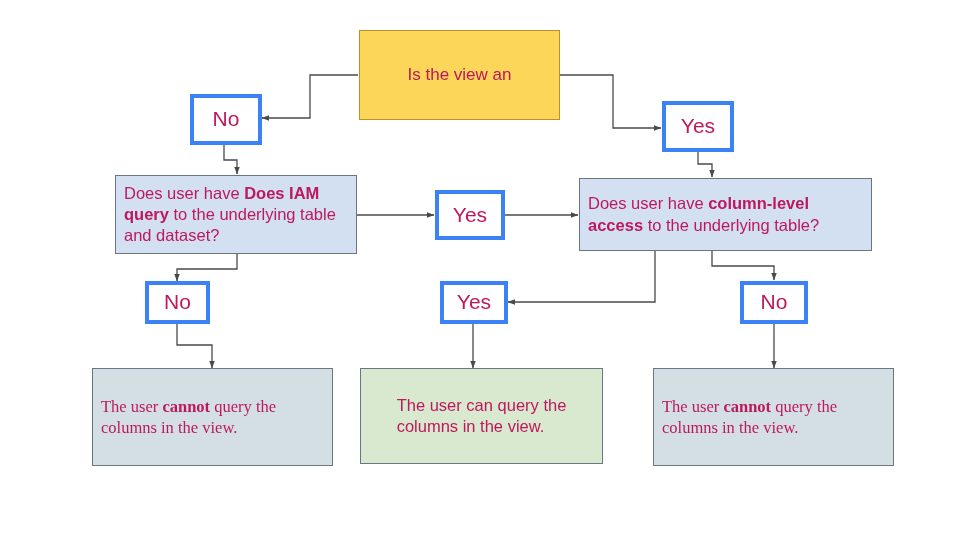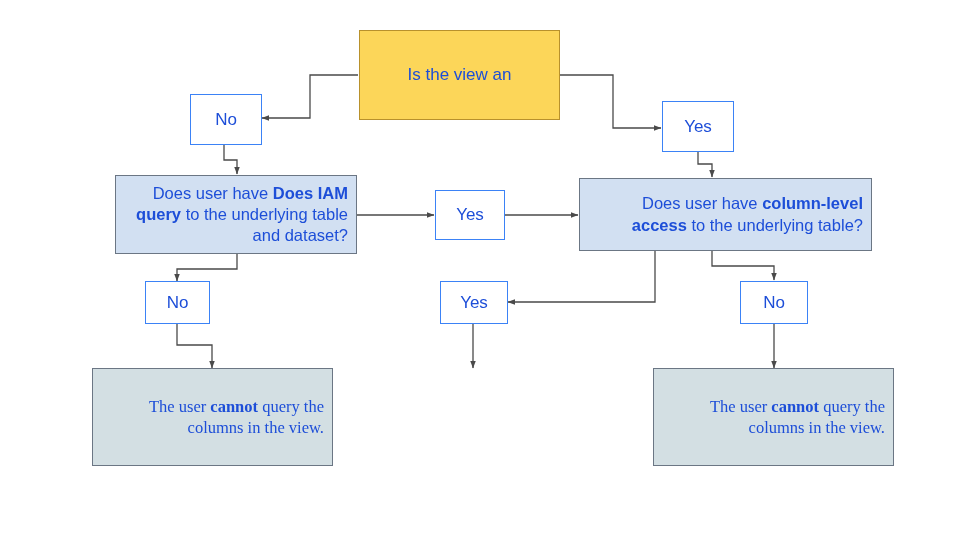--- a/index.html
+++ b/index.html
@@ -22,43 +22,43 @@
     width: 960px;
     height: 540px;
     pointer-events: none;
   }
   .node {
     position: absolute;
     box-sizing: border-box;
     display: flex;
     align-items: center;
     justify-content: center;
-    text-align: right;
-    color: #1d4ed8;
+    text-align: left;
+    color: #be185d;
     line-height: 1.28;
   }
   .node .txt {
     display: block;
     padding: 0 8px;
     white-space: pre-line;
   }
   .decision-yellow {
     background: #fcd659;
     border: 1px solid #b8912c;
     font-size: 17px;
   }
   .decision-blue {
     background: #d2e0f2;
     border: 1px solid #6b7684;
     font-size: 16.5px;
   }
   .label-box {
     background: #ffffff;
-    border: 1px solid #3b82f6;
-    font-size: 17px;
+    border: 4px solid #3b82f6;
+    font-size: 21px;
   }
   .result-gray {
     background: #d3dfe3;
     border: 1px solid #6b7684;
     font-size: 16.5px;
     font-family: Liberation Serif, serif;
   }
   .result-green {
     background: #d9e9cf;
     border: 1px solid #6b7684;
@@ -138,18 +138,21 @@
   </div>
 
   <div class="node label-box" style="left:740px; top:281px; width:68px; height:43px;">
     <span class="txt">No</span>
   </div>
 
   <div class="node result-gray" style="left:92px; top:368px; width:241px; height:98px;">
     <span class="txt"><span>The user </span><b>cannot</b><span> query the columns in the view.</span></span>
   </div>
 
+  <div class="node result-green" style="left:360px; top:368px; width:243px; height:96px;">
+    <span class="txt"><span>The user can query the</span><br><span>columns in the view.</span></span>
+  </div>
 
   <div class="node result-gray" style="left:653px; top:368px; width:241px; height:98px;">
     <span class="txt"><span>The user </span><b>cannot</b><span> query the columns in the view.</span></span>
   </div>
 
 </div>
 
 </body></html>

